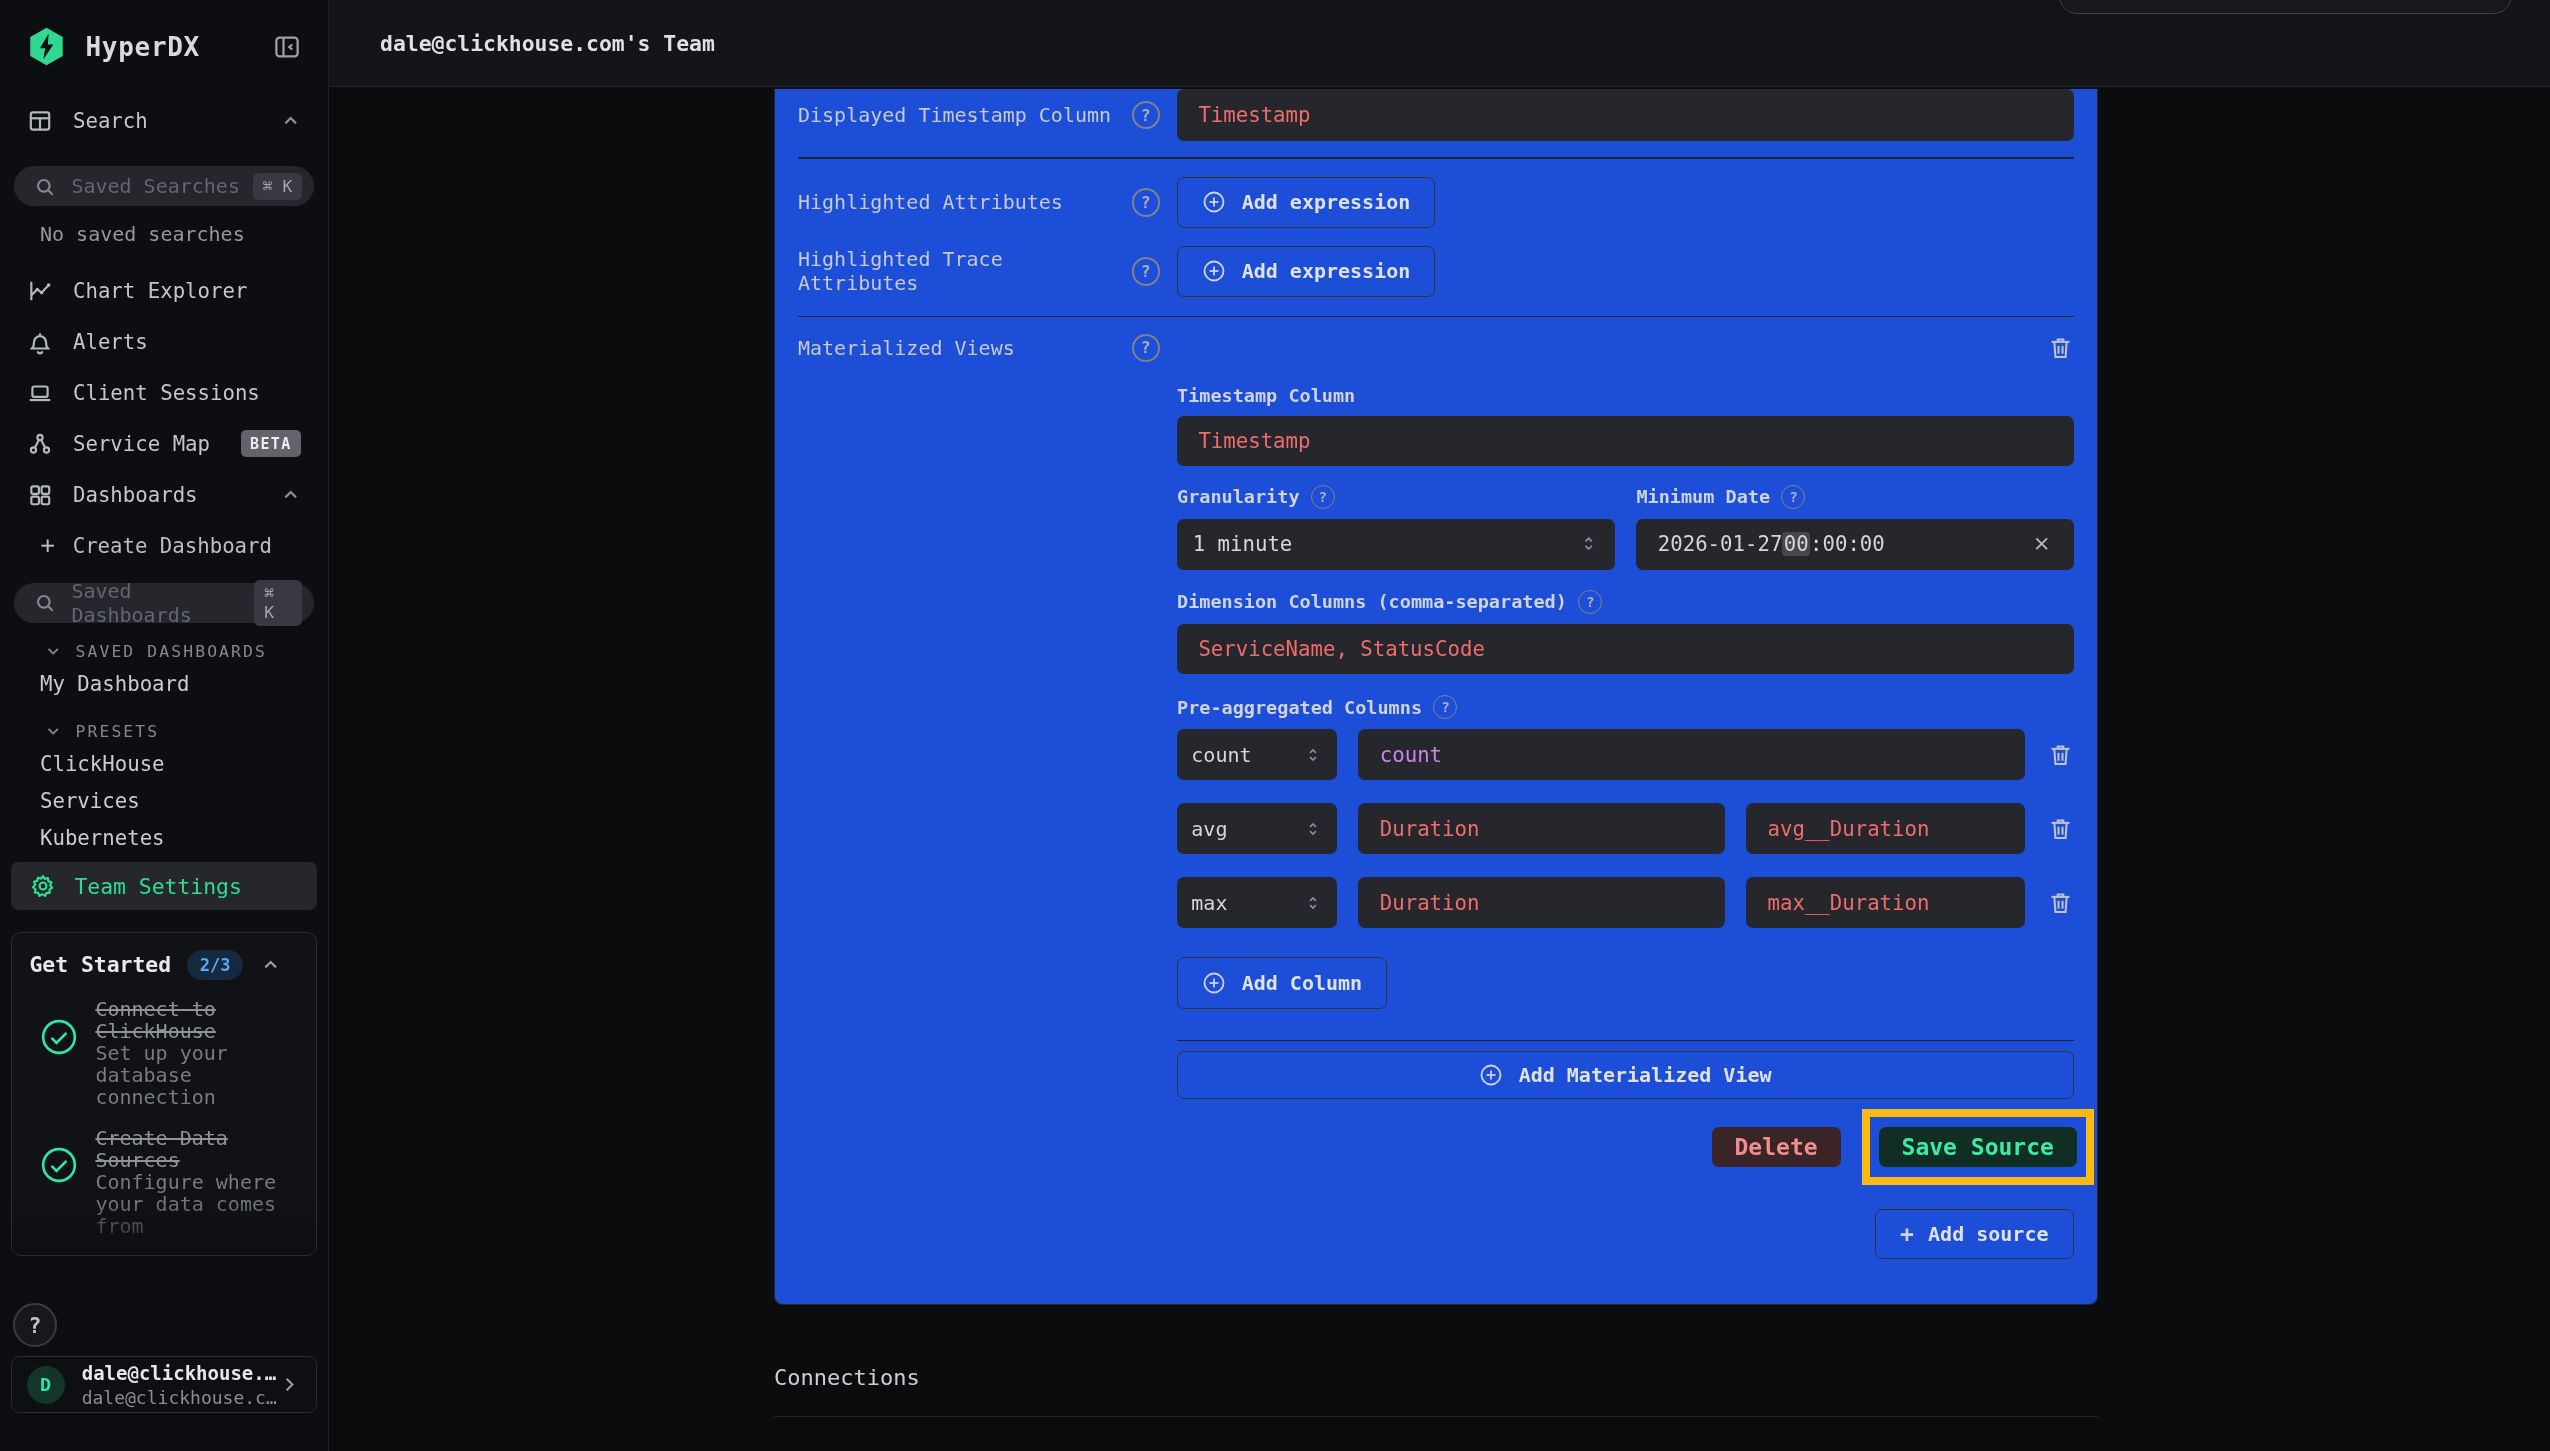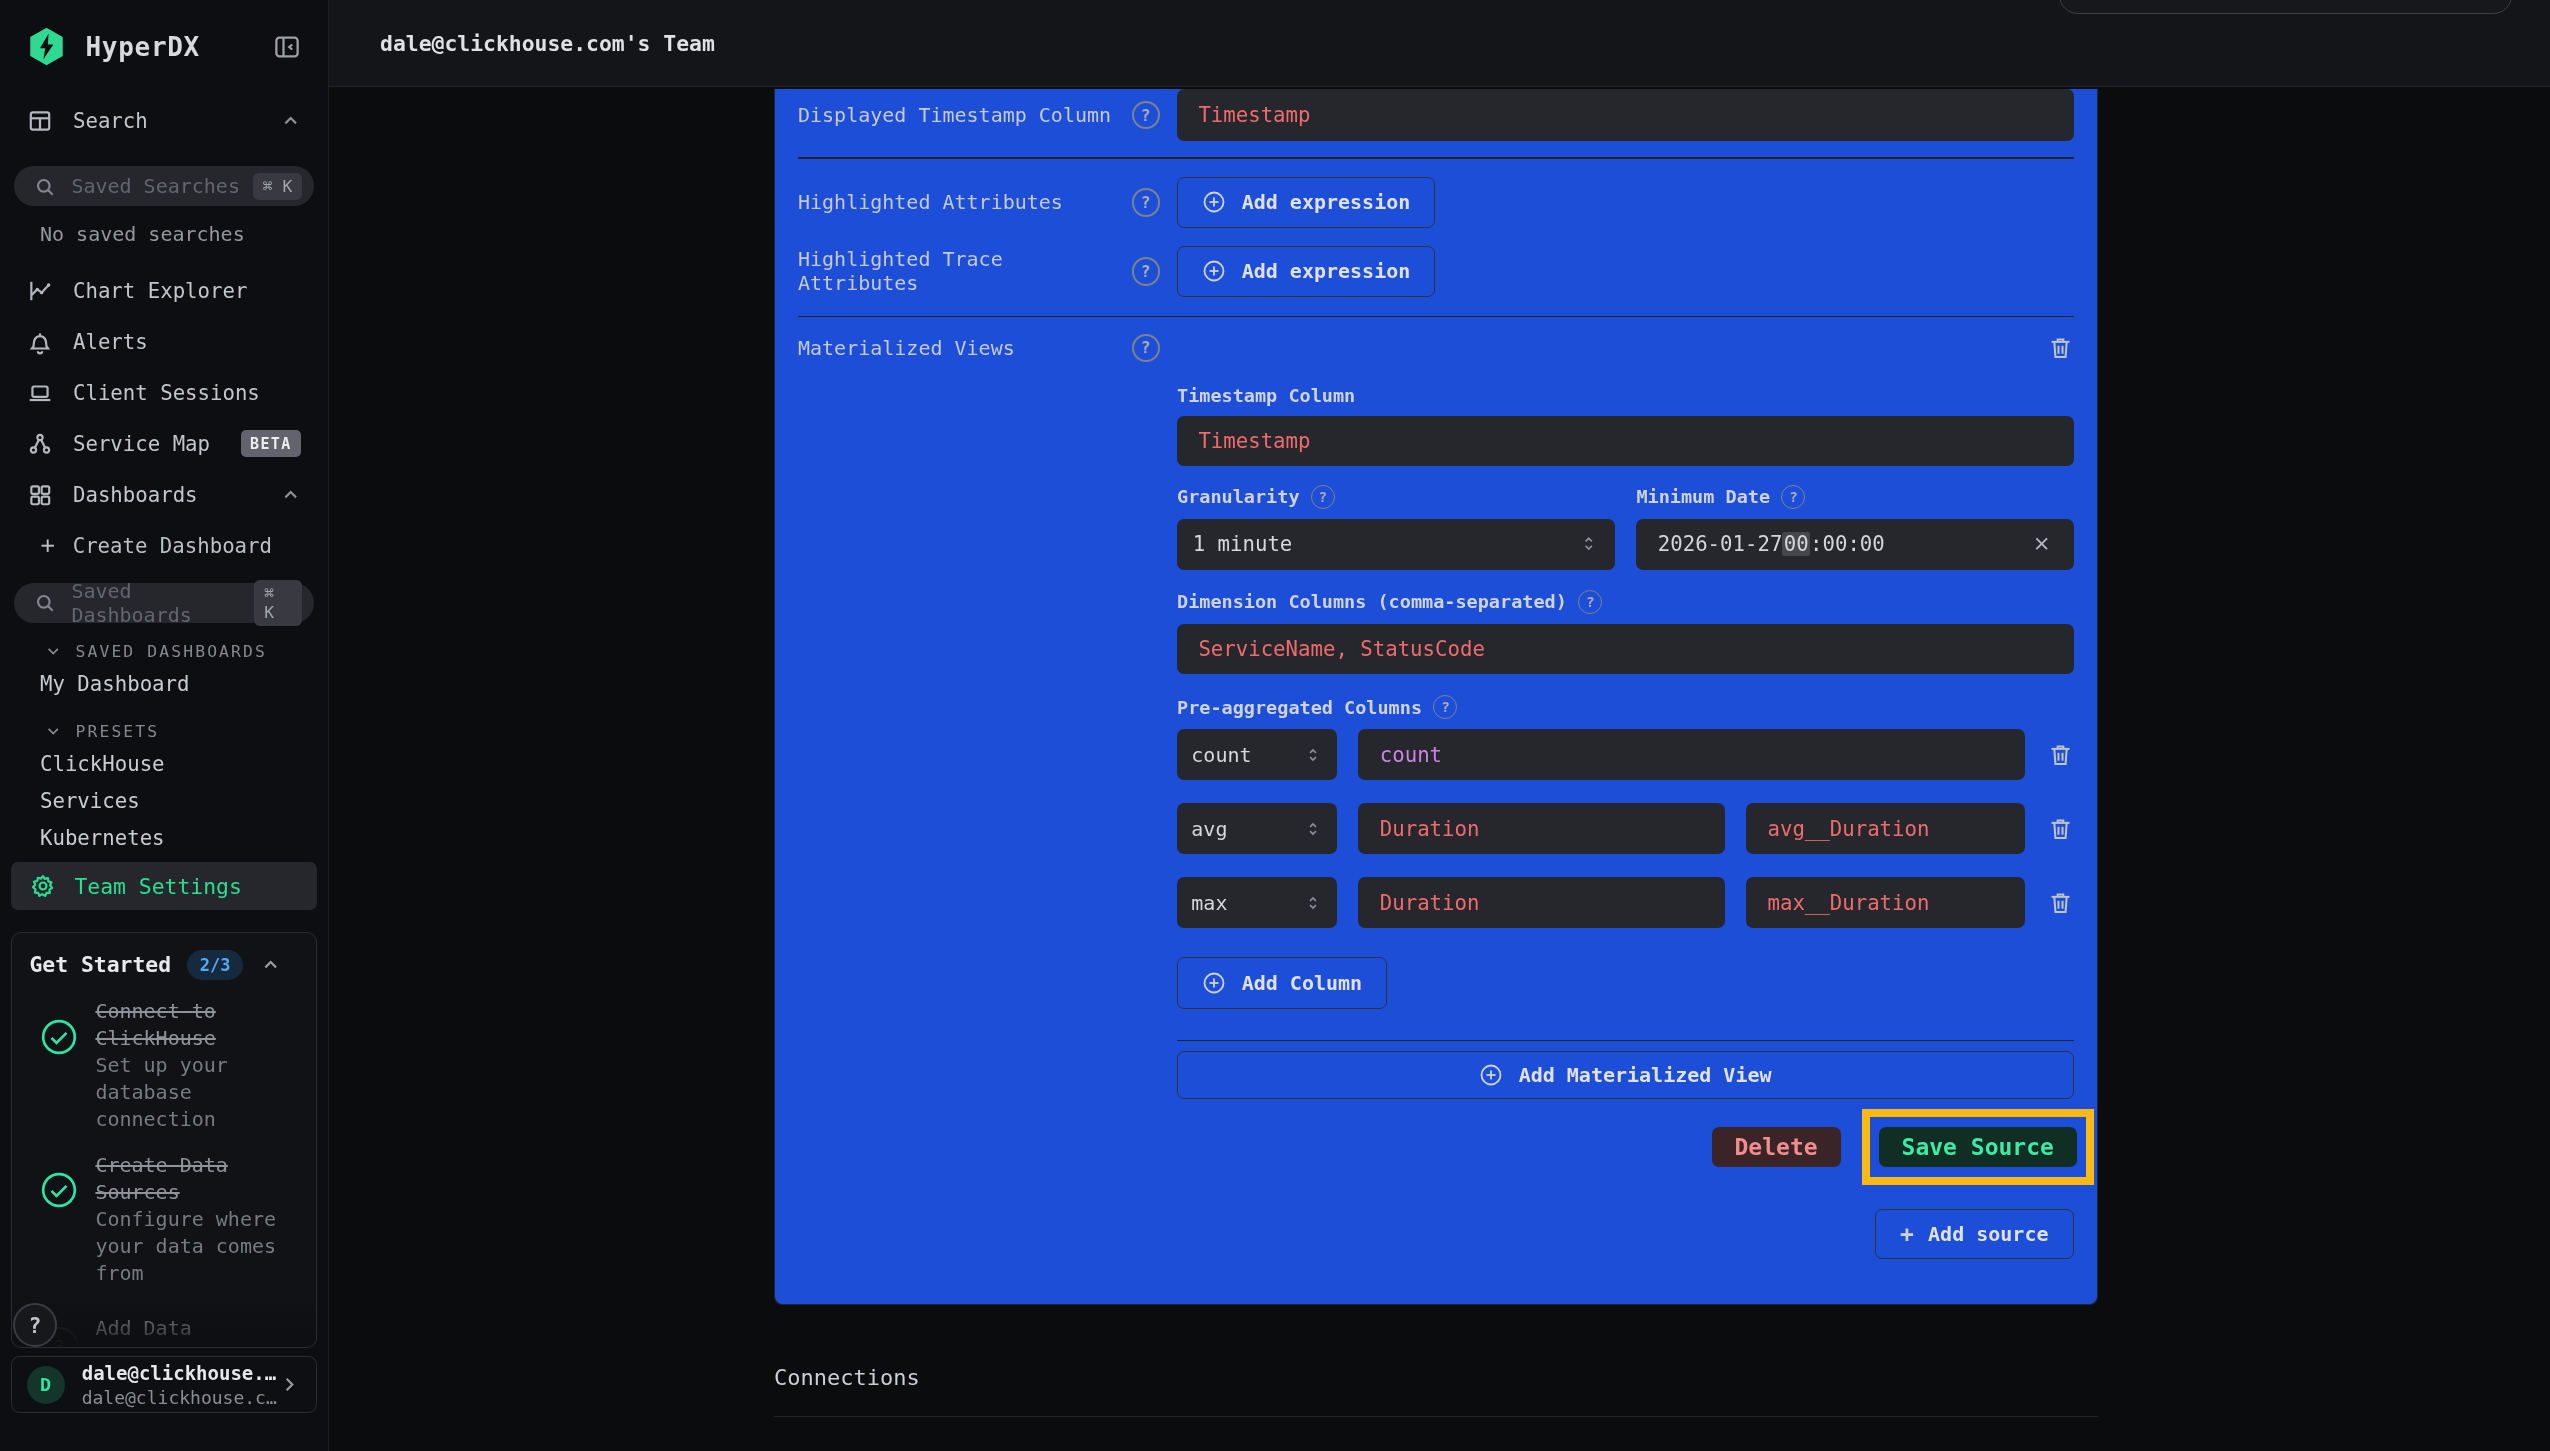--- a/index.html
+++ b/index.html
@@ -40,31 +40,31 @@
 
   .create-dash { display:flex; align-items:center; height:51px; padding:0 27px 0 37px; gap:14.3px; font-size:20.7px; color:#bcbfc4; cursor:pointer;text-align:right; }
 
   .group-row { display:flex; align-items:center; gap:13px; height:28.5px; margin-top:14.3px; padding-left:44px;
                color:#85888f; font-size:16.4px; letter-spacing:2.1px; cursor:pointer; }
   .sub-item { display:flex; align-items:center; height:37px; padding-left:40px; font-size:20.7px; color:#c9ccd1; cursor:pointer; }
 
   .team-settings { margin:5.7px 11.4px 0 11.4px; height:48px; border-radius:7.1px; background:#26272d;
                    display:flex; align-items:center; gap:18.5px; padding:0 18.5px; color:#2bdf92; font-size:21.4px; cursor:pointer; }
 
-  .gs-card { position:relative; margin:21.4px 11.4px 0 11.4px; height:416px; overflow:hidden;
+  .gs-card { position:relative; margin:21.4px 11.4px 0 11.4px; height:324px; overflow:hidden;
              border:1.4px solid #2a2c31; border-radius:10px; background:#101216; padding:17px 34px 0 17px; }
   .gs-card::after { content:""; position:absolute; left:0; right:0; bottom:0; height:57px;
                     background:linear-gradient(to bottom, rgba(16,18,22,0), rgba(13,14,17,0.9)); pointer-events:none; }
   .gs-title-row { display:flex; align-items:center; gap:15.7px; }
   .gs-title { font-weight:bold; font-size:21.4px; color:#e8e9ec; }
   .gs-progress { background:#162a3f; color:#54a8f5; font-weight:bold; font-size:17px; border-radius:712px; padding:5px 13px; }
   .gs-chev { margin-left:auto; color:#9a9da3; }
   .gs-item { display:flex; margin-top:18.5px; }
   .gs-icon-col { width:66px; flex:0 0 auto; display:flex; justify-content:flex-start; padding-left:10px; padding-top:18.5px; color:#2ee6a4; }
-  .gs-text { flex:1; line-height:27px; font-size:20px; }
+  .gs-text { flex:1; line-height:22px; font-size:20px; }
   .gs-item-title { color:#90939a; }
   .gs-item-title.done { text-decoration:line-through; }
   .gs-item-title.todo { color:#b0b3b9; text-decoration:none; }
   .gs-item-desc { color:#787b82; }
   .gs-item-desc.dim { color:#5f6269; }
   .gs-arrow { flex:0 0 auto; align-self:center; color:#7c7f86; font-size:24px; padding-right:4.3px; }
   .step-circle { width:40px; height:40px; border:2.1px solid #3a3c42; border-radius:50%;
                  display:flex; align-items:center; justify-content:center; color:#6a6d74; font-size:18.5px; opacity:.55; }
 
   .help-fab { position:absolute; left:13px; top:1303px; width:44px; height:44px; border-radius:50%;

